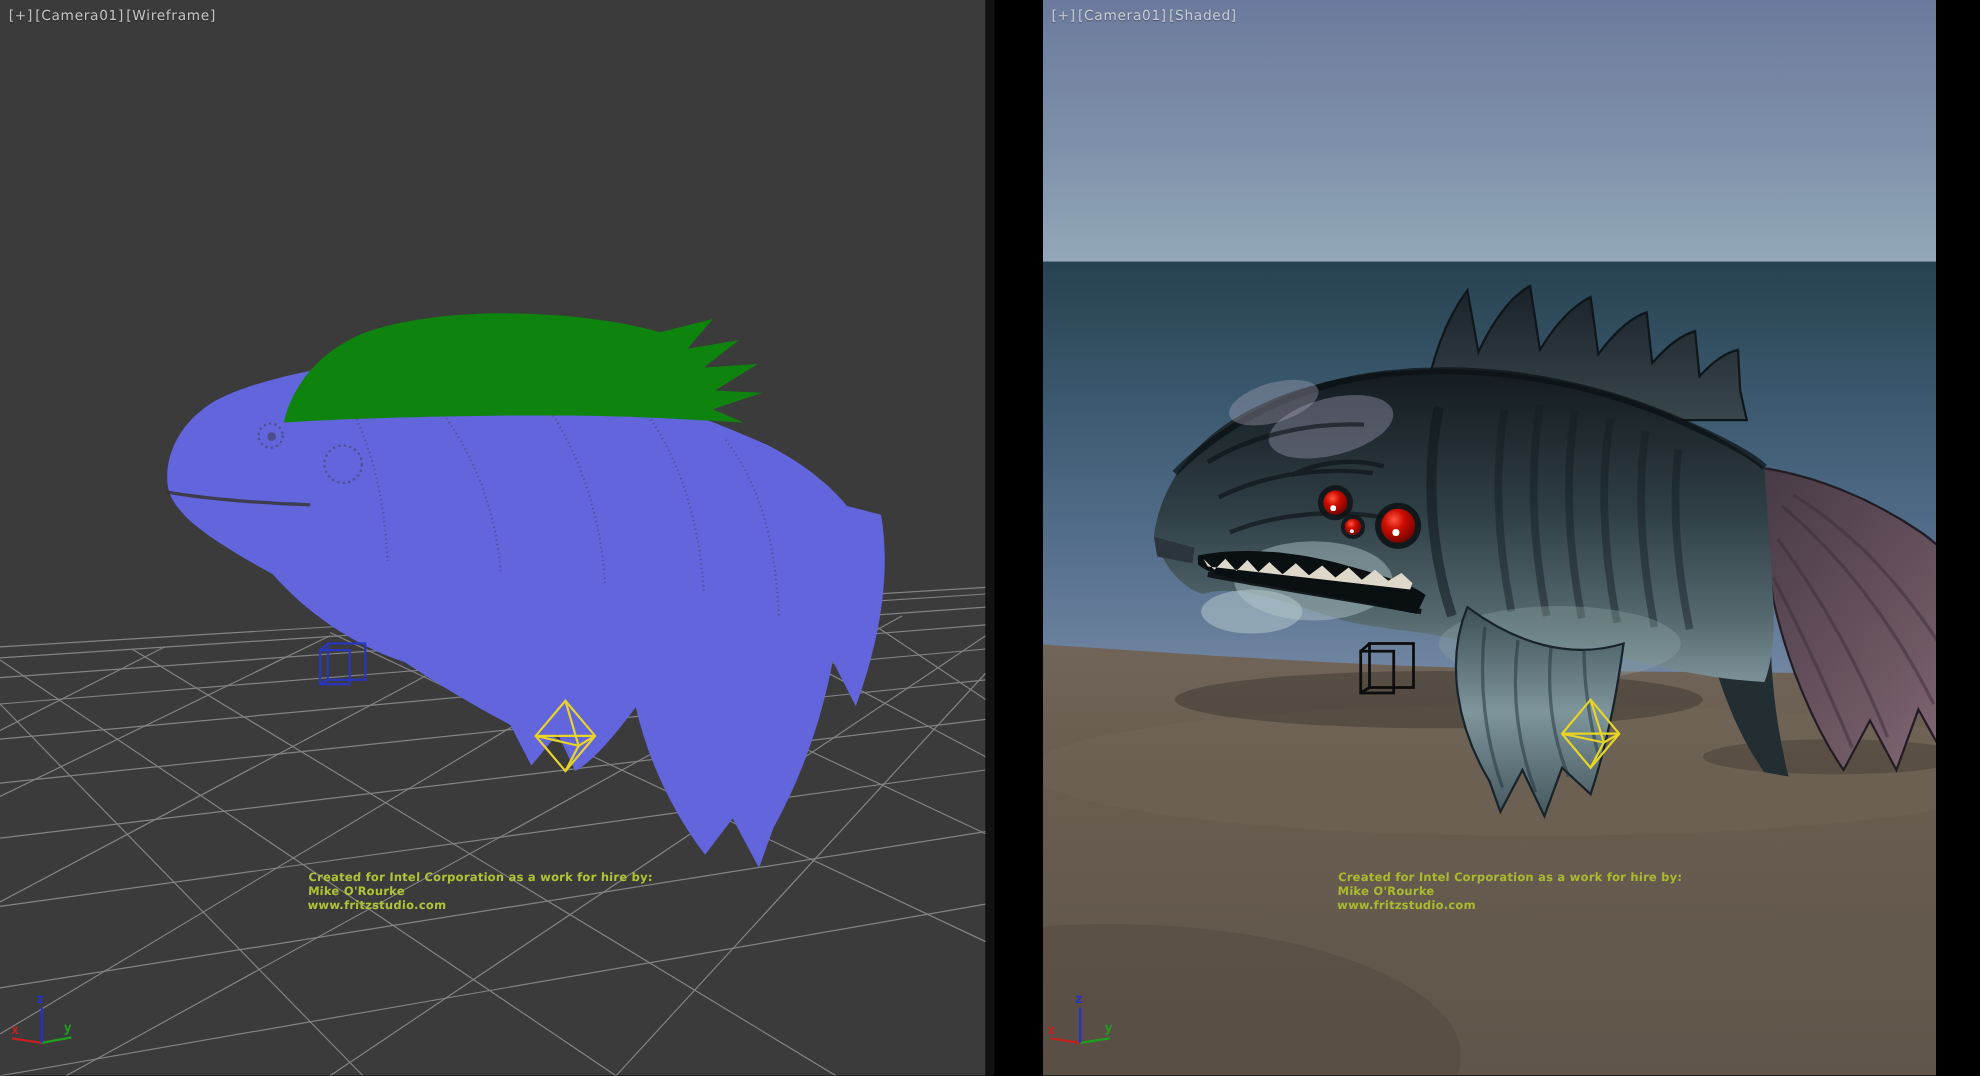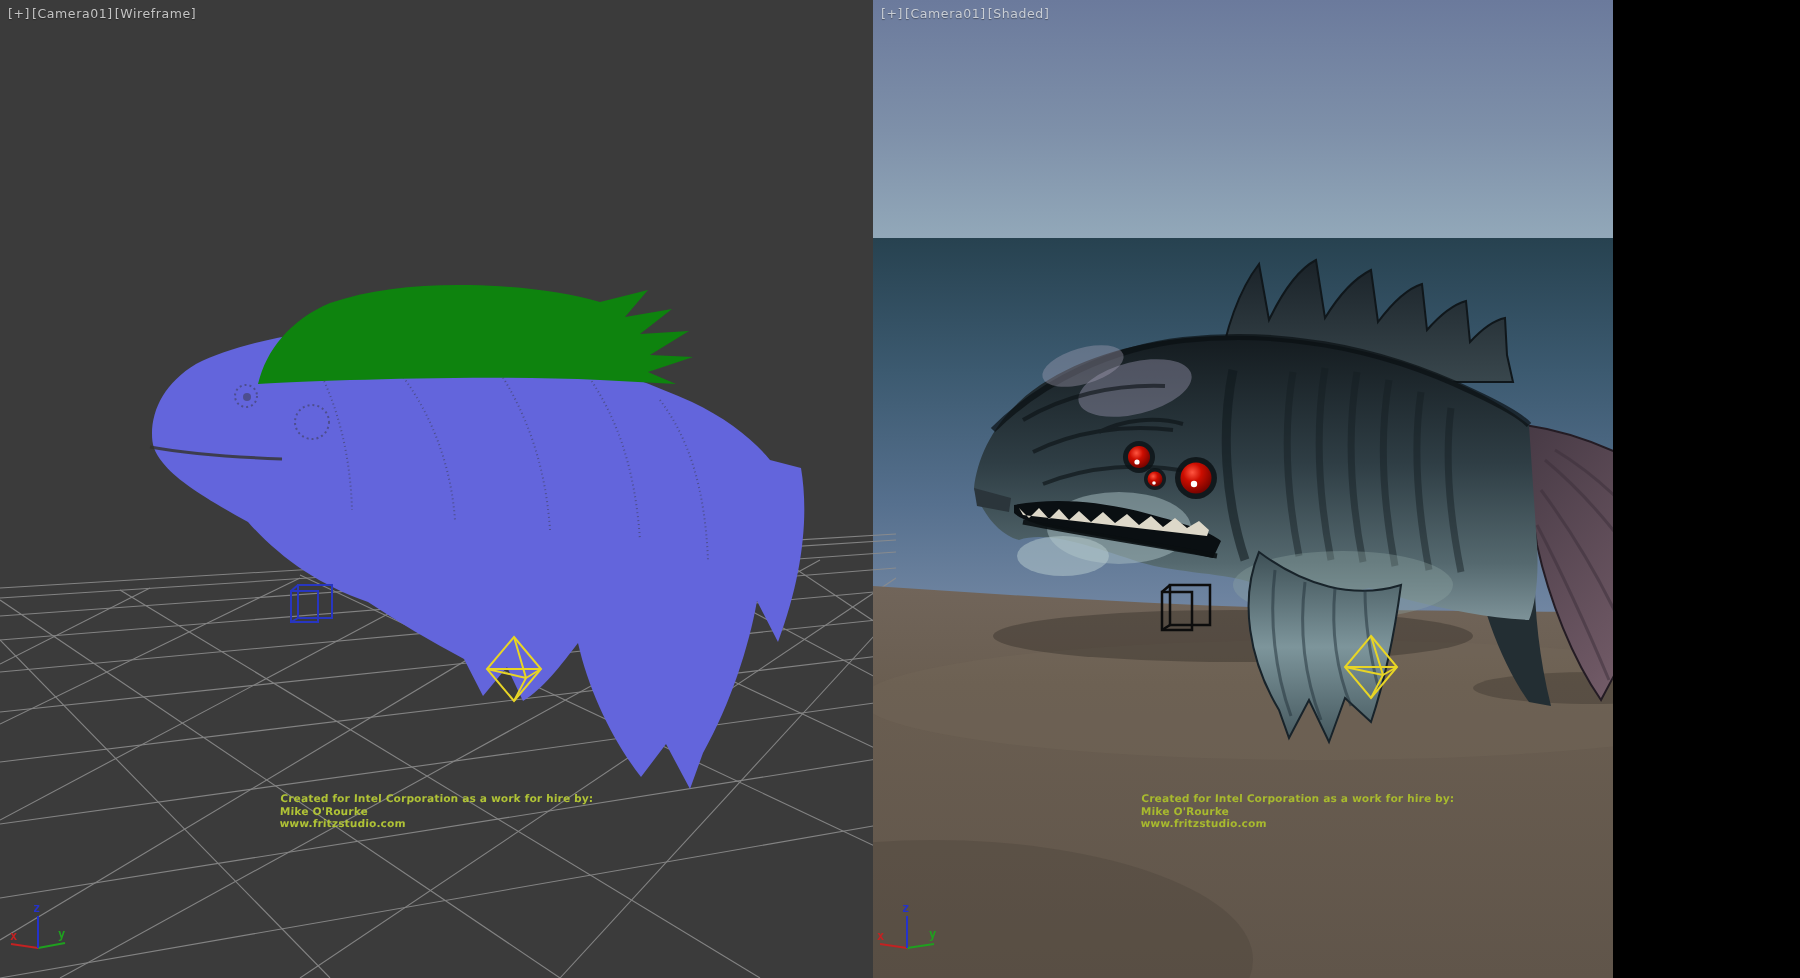--- a/index.html
+++ b/index.html
@@ -3,21 +3,21 @@
 <meta charset="utf-8">
 <style>
   * { margin:0; padding:0; box-sizing:border-box; }
   html,body { width:1800px; height:978px; overflow:hidden; background:#000;
               font-family:"DejaVu Sans","Liberation Sans",sans-serif; }
   #stage { position:relative; width:1800px; height:978px; }
 
   .viewport { position:absolute; top:0; height:978px; overflow:hidden;padding-left:24px; }
   #vp-left  { left:0; width:896px; background:#3b3b3b; }
   #divider  { position:absolute; top:0; left:896px; width:8px; height:978px; background:#121212; }
-  #vp-right { left:873px; width:740px; }
+  #vp-right { left:948px; width:812px; }
 
   .vp-label { position:absolute; top:6px; left:8px; z-index:30;
               font-size:12.5px; letter-spacing:.6px; color:#c9ced6;
               text-shadow:0 1px 1px rgba(0,0,0,.35); cursor:pointer; }
   .vp-label span { margin-right:2px; }
   #vp-left .vp-label { color:#c4c4c4; }
 
   .credit { position:absolute; z-index:25; color:#b0c336; font-size:10.5px;
             font-weight:bold; line-height:12.5px; letter-spacing:.2px;
             transform:skewX(-2deg); }

